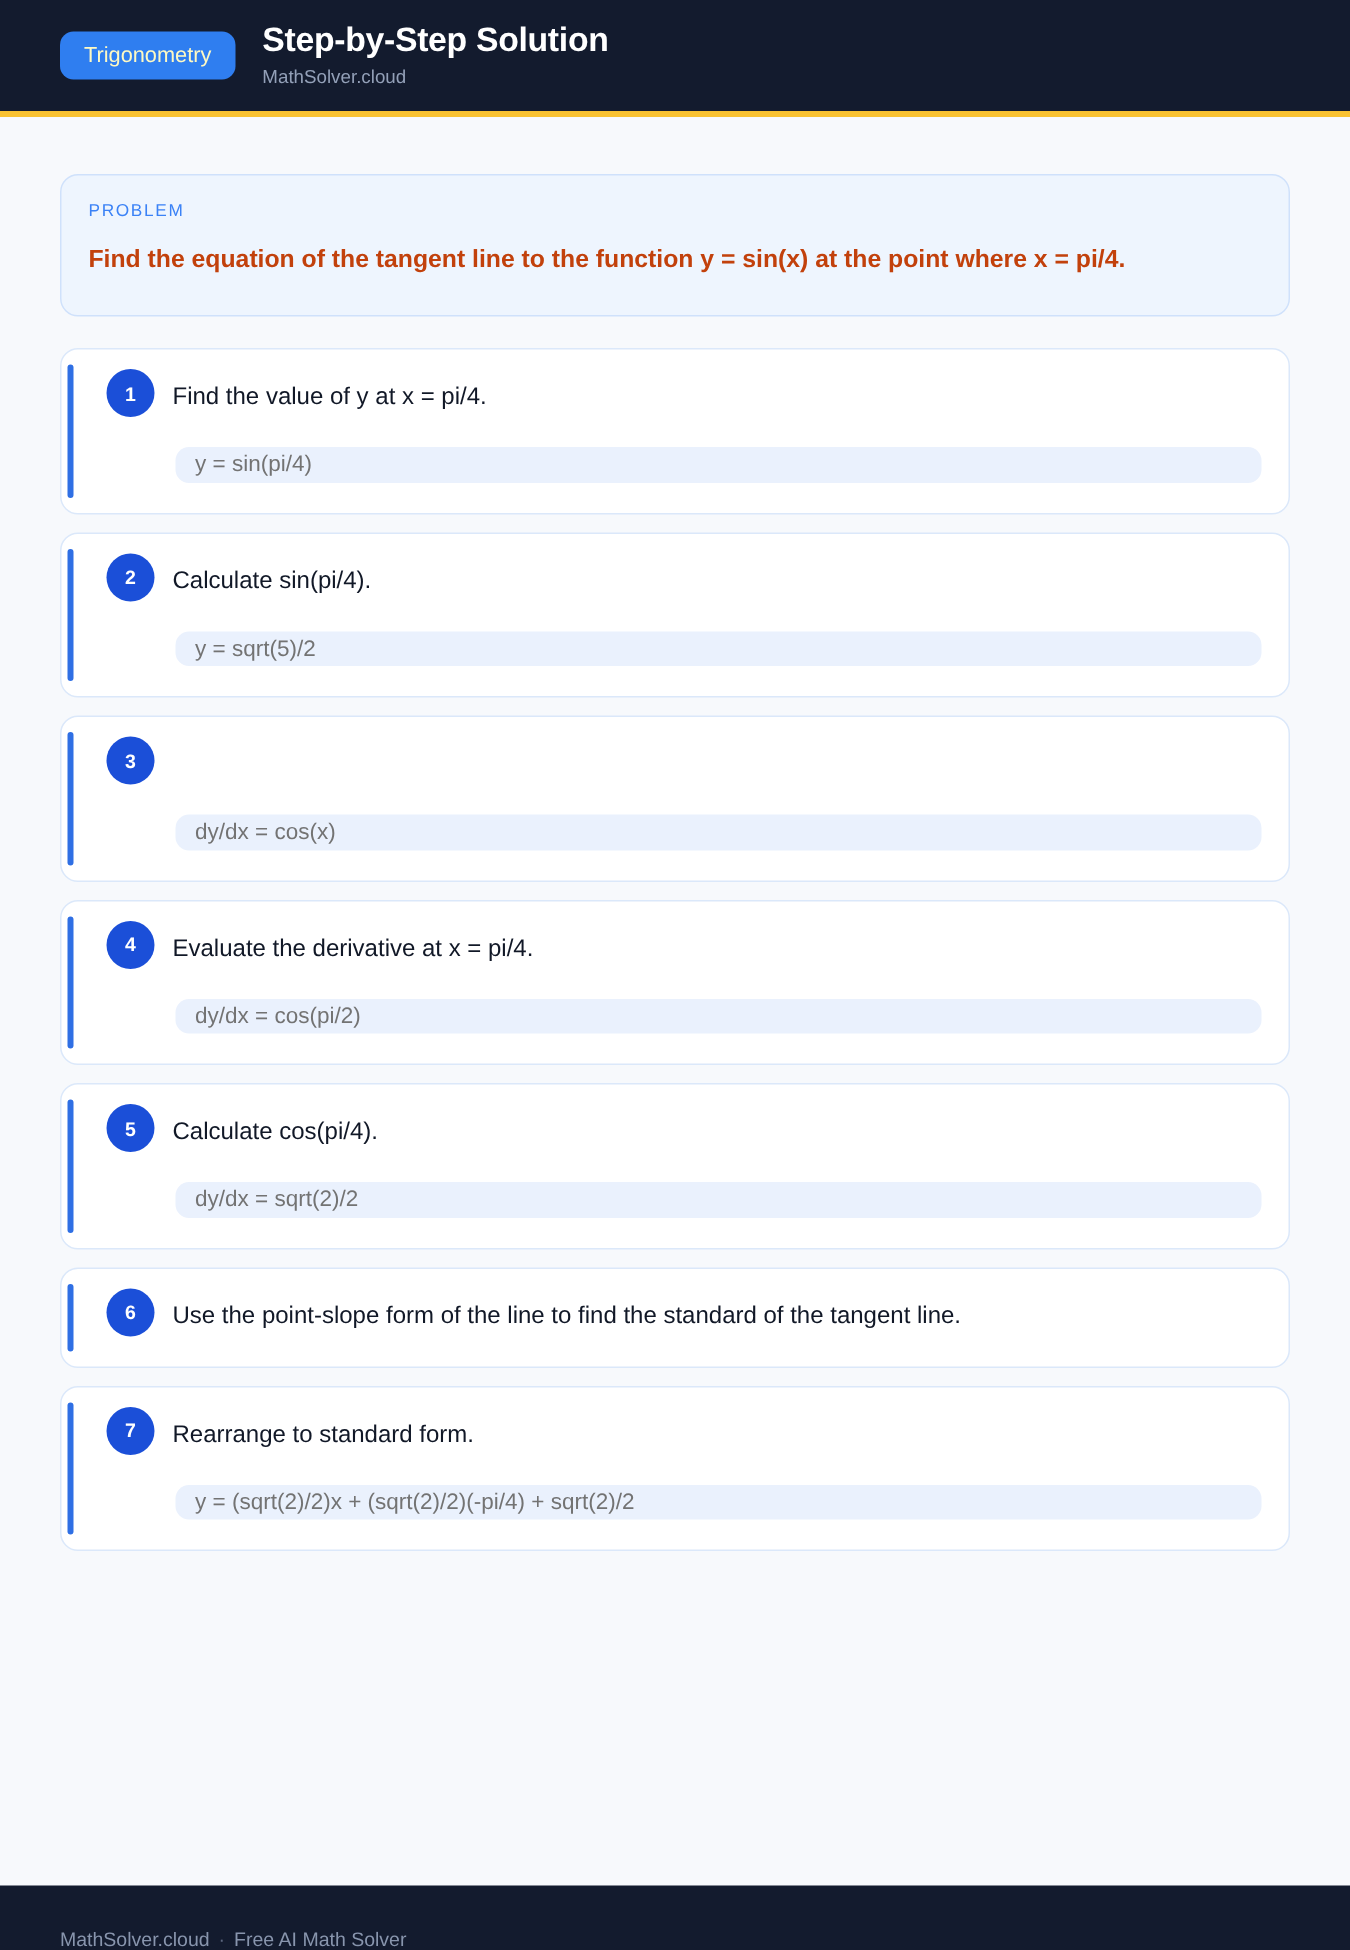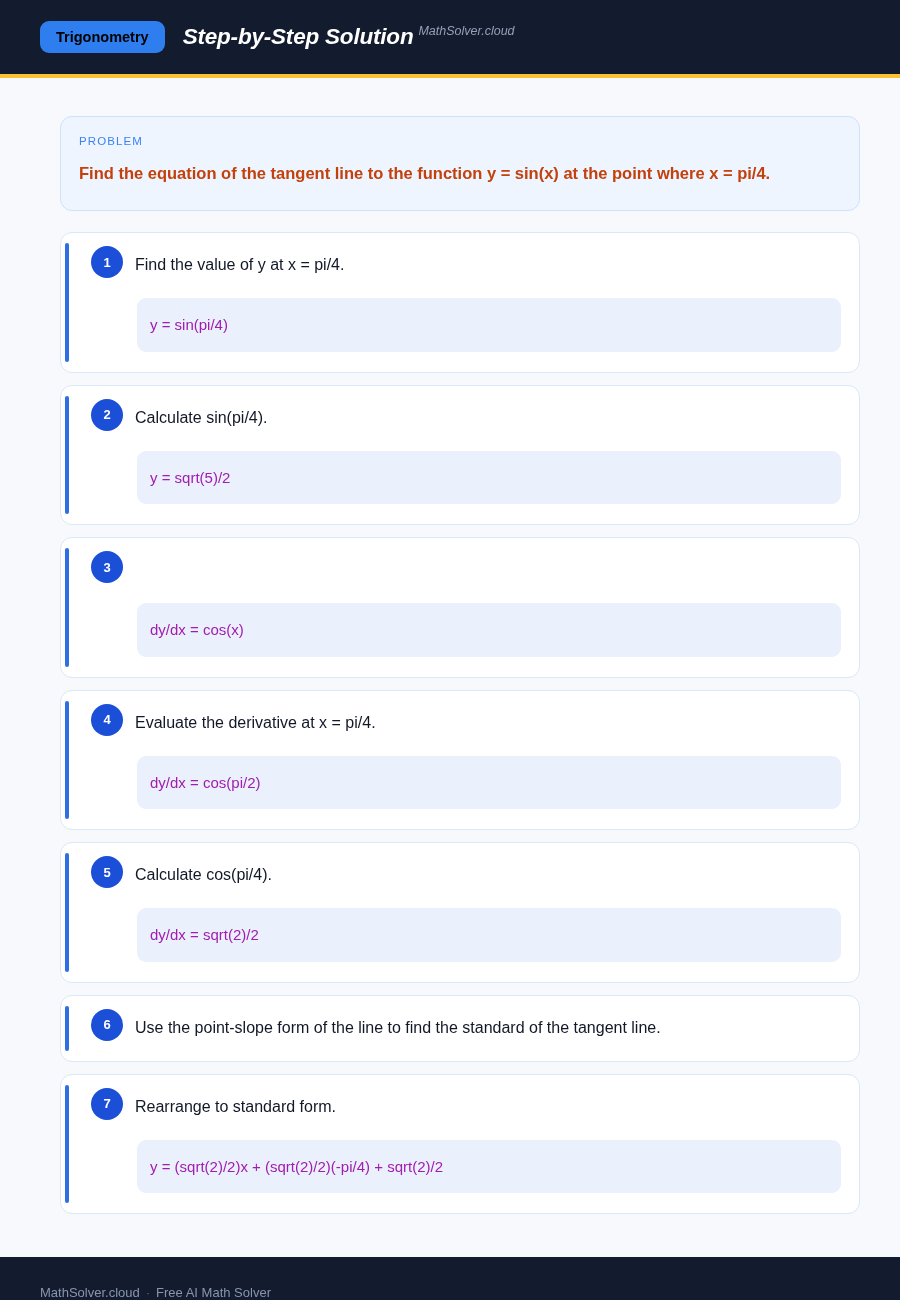--- a/index.html
+++ b/index.html
@@ -22,49 +22,48 @@
     height: 78px;
     padding: 0 40px;
     display: flex;
     align-items: center;
     gap: 18px;
     border-bottom: 4px solid #f9c231;
   }
 
   .badge {
     background: #2f7ef0;
-    color: #000000;
+    color: #fef9c3;
     font-size: 14.5px;
-    font-weight: bold;
+    font-weight: normal;
     padding: 9px 16px;
     border-radius: 9px;
     white-space: nowrap;
     line-height: 1;
   }
 
-  .header-text { display: flex; flex-direction: row; gap: 5px; font-style: italic; }
+  .header-text { display: flex; flex-direction: column; gap: 5px; }
 
   .header-title {
     color: #ffffff;
     font-size: 22.5px;
     font-weight: bold;
     letter-spacing: -0.2px;
     line-height: 1.1;
   }
 
   .header-sub {
     color: #93a0b8;
     font-size: 12.5px;
     line-height: 1.1;
   }
 
   
   .main {
     padding: 38px 40px 0 40px;
-    margin-left: 20px;
   }
 
   
   .problem-card {
     background: #eef5fe;
     border: 1px solid #cfe1fb;
     border-radius: 12px;
     padding: 18px 18px 24px 18px;
     margin-bottom: 21px;
   }
@@ -132,22 +131,22 @@
     font-size: 16px;
     font-weight: normal;
     line-height: 1.45;
     padding-top: 3px;
   }
 
   .formula {
     margin: 20px 0 0 58px;
     background: #eaf1fd;
     border-radius: 9px;
-    padding: 17px 13px;
-    color: #a21caf;
+    padding: 2px 13px;
+    color: #737373;
     font-size: 15px;
     line-height: 1.3;
   }
 
   
   .footer {
     position: absolute;
     left: 0;
     bottom: 0;
     width: 900px;

